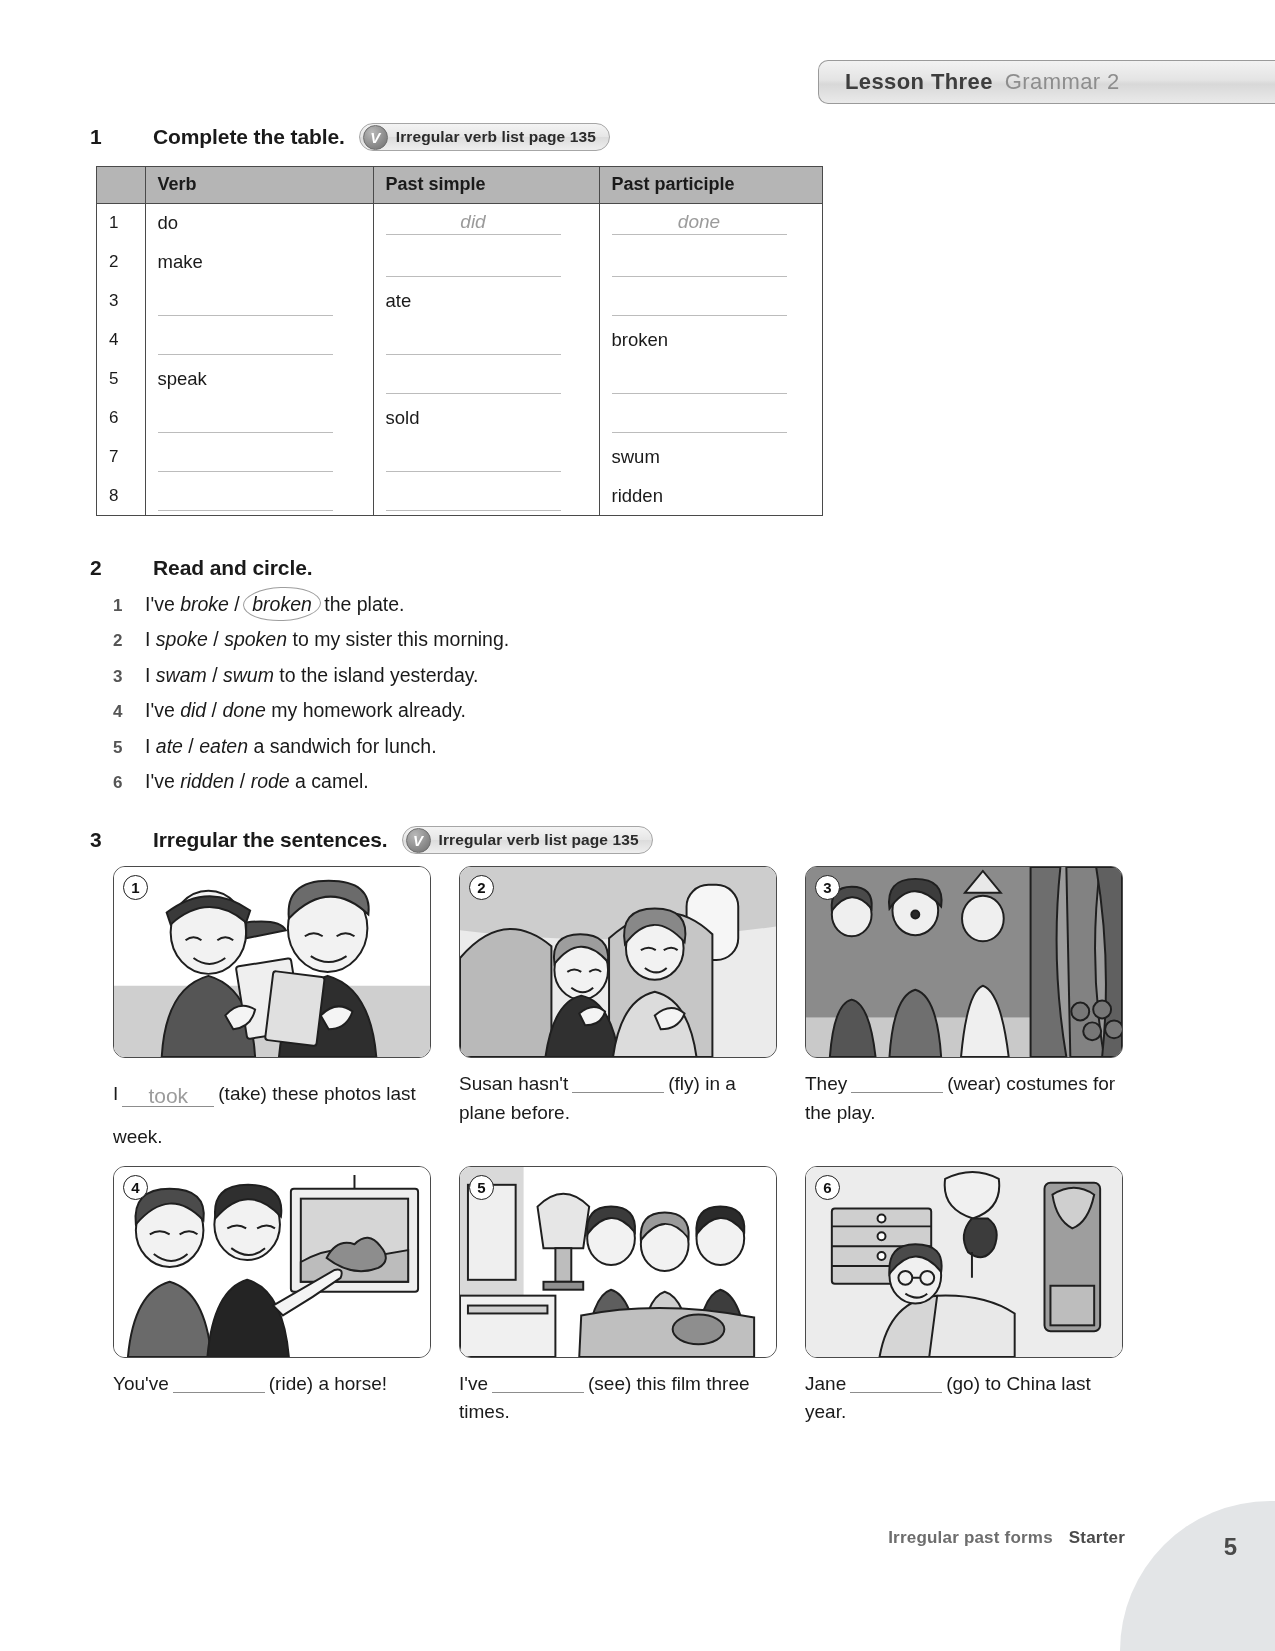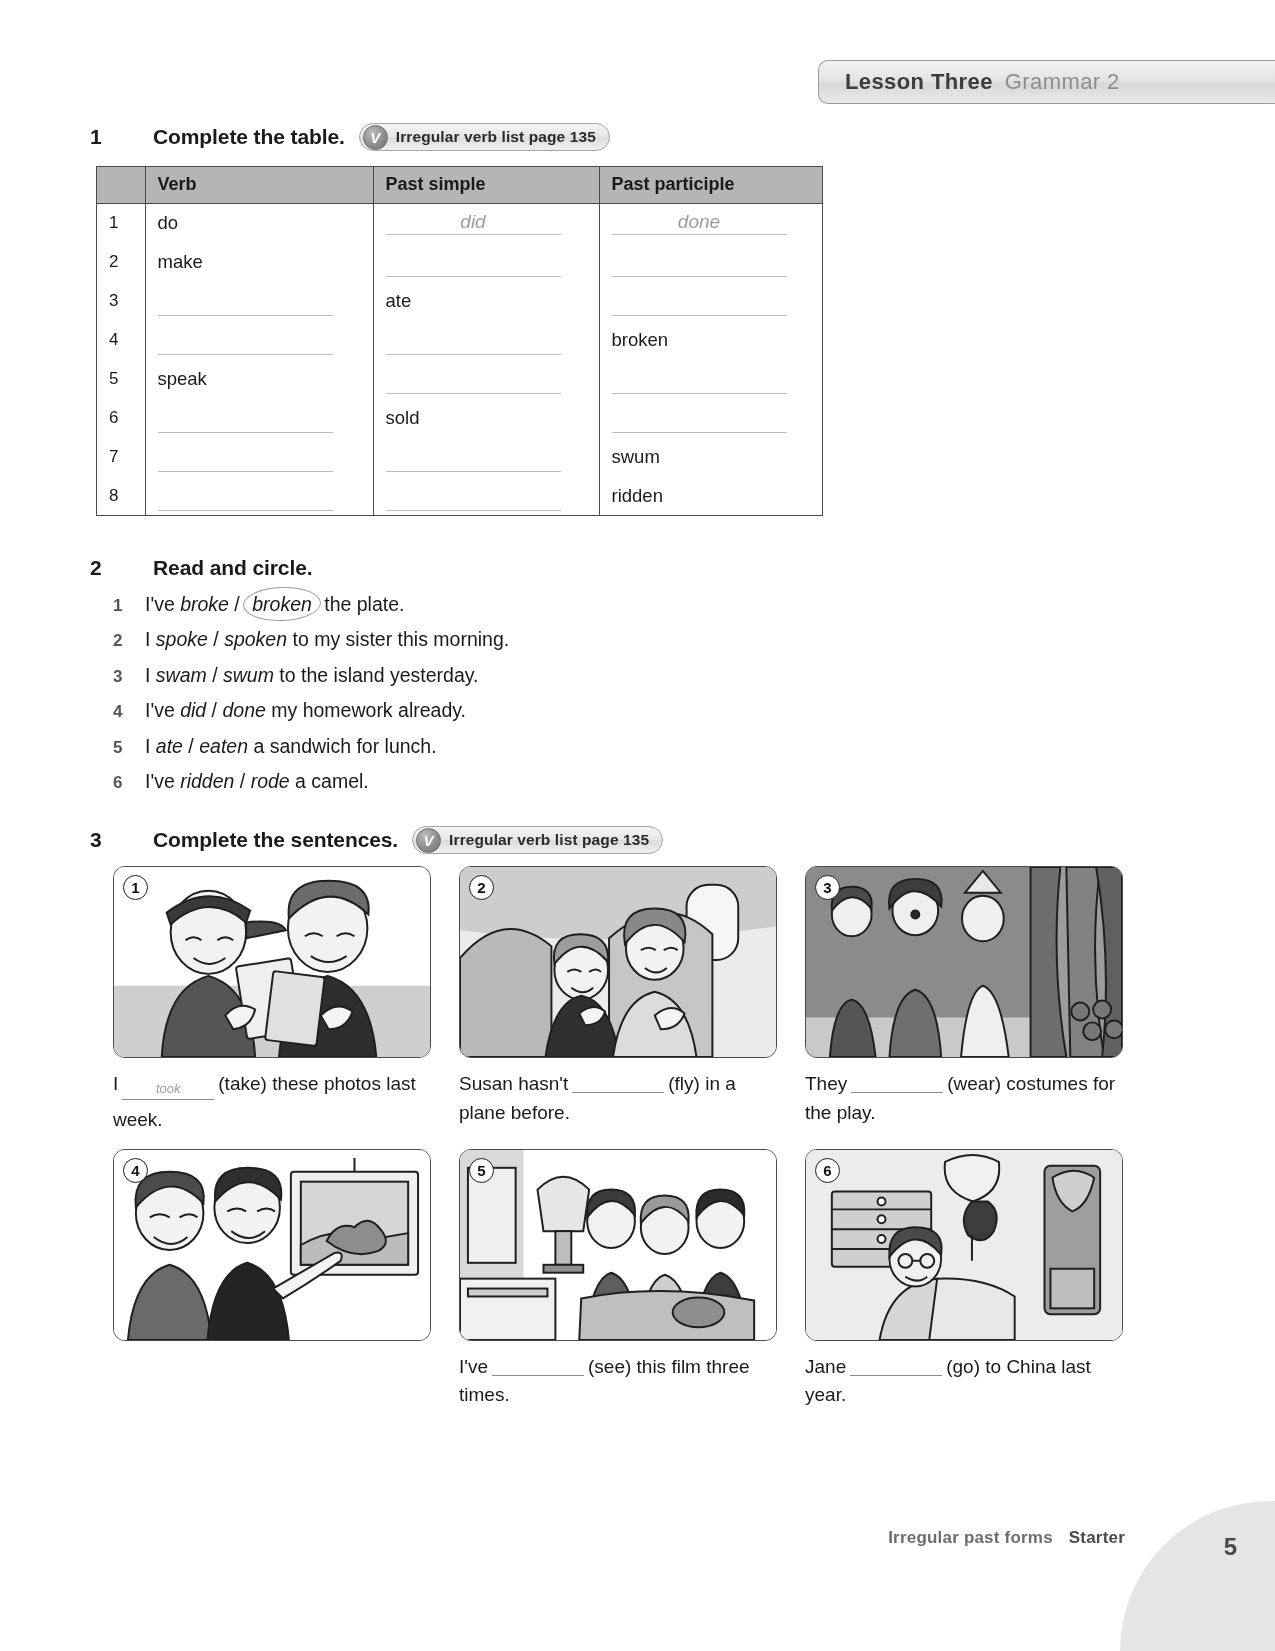--- a/index.html
+++ b/index.html
@@ -241,25 +241,24 @@
     height: 19px;
     vertical-align: -3px;
     margin: 0 4px;
   }
   .cap-answer {
     display: inline-block;
     width: 92px;
     border-bottom: 1.5px solid #8d8d8d;
     height: 21px;
     vertical-align: -3px;
-    margin: 6px 4px;
+    margin: 16px 4px;
     text-align: center;
     color: #9b9b9b;
-    font-style: italic;
-    font-size: 13px;
+    font-size: 21px;
     line-height: 19px;
   }
 
   
   .scene { position: absolute; inset: 0; }
   .scene svg { width: 100%; height: 100%; display: block; }
 
   
   .footer {
     position: absolute;
@@ -443,21 +442,21 @@
       <span class="q-text">I <i>ate</i> / <i>eaten</i> a sandwich for lunch.</span>
     </div>
     <div class="q-item">
       <span class="q-n">6</span>
       <span class="q-text">I've <i>ridden</i> / <i>rode</i> a camel.</span>
     </div>
   </div>
 
 <div class="ex-head" style="left:90px; top:826px;">
   <span class="ex-num">3</span>
-  <span class="ex-title">Complete the sentences.</span>
+  <span class="ex-title">Irregular the sentences.</span>
   <span class="vbadge">
     <span class="vbadge-circle">V</span>
     <span class="vbadge-text">Irregular verb list page 135</span>
   </span>
 </div>
 <div class="pic-grid" id="pic-grid">
     <div class="pic-row">
       <div class="pic-cell">
         <div class="pic-frame">
           <div class="scene">
@@ -578,20 +577,21 @@
         <path d="M114 62 q10 -6 19 0"></path>
                 <path d="M144 62 q10 -6 18 0"></path>
         <path d="M118 82 q18 14 34 0"></path>
         <path d="M94 192 q6 -68 40 -78 q36 10 42 78 z" fill="#242424"></path>
         <path d="M160 140 q38 -22 62 -36 q10 -2 6 8 q-28 20 -58 38 z" fill="#f4f4f4"></path>
       </g>
             </svg>
           </div>
           <div class="pic-badge">4</div>
         </div>
+        <div class="caption"><span>You've</span><span class="cap-blank"></span><span>(ride) a horse!</span></div>
       </div>
       <div class="pic-cell">
         <div class="pic-frame">
           <div class="scene">
             <svg viewBox="0 0 318 192" preserveAspectRatio="none">
       <rect width="318" height="192" fill="#ffffff"></rect>
       <rect x="0" y="0" width="64" height="192" fill="#d9d9d9"></rect>
       <g stroke="#1f1f1f" stroke-width="2" fill="none">
         <rect x="8" y="18" width="48" height="96" fill="#efefef"></rect>
         <path d="M78 40 q26 -26 52 0 l-6 42 h-40 z" fill="#e6e6e6"></path>

